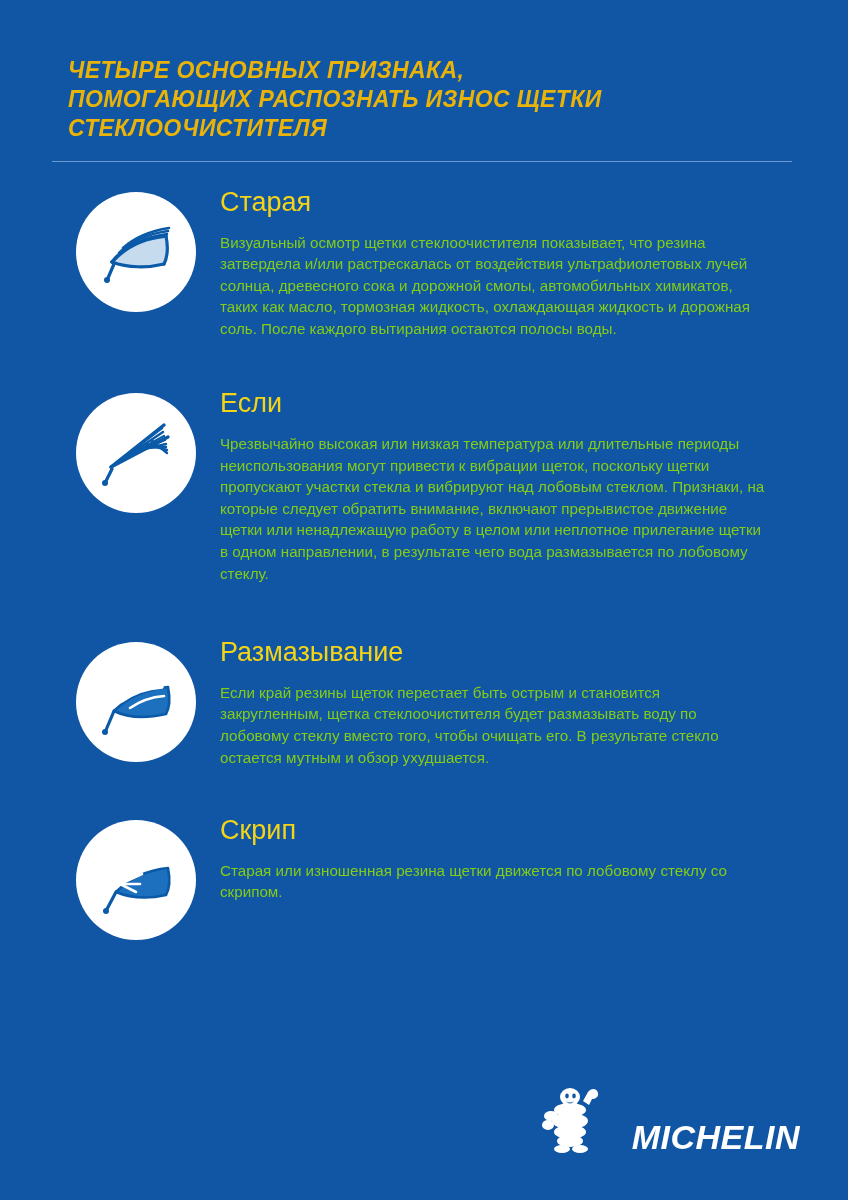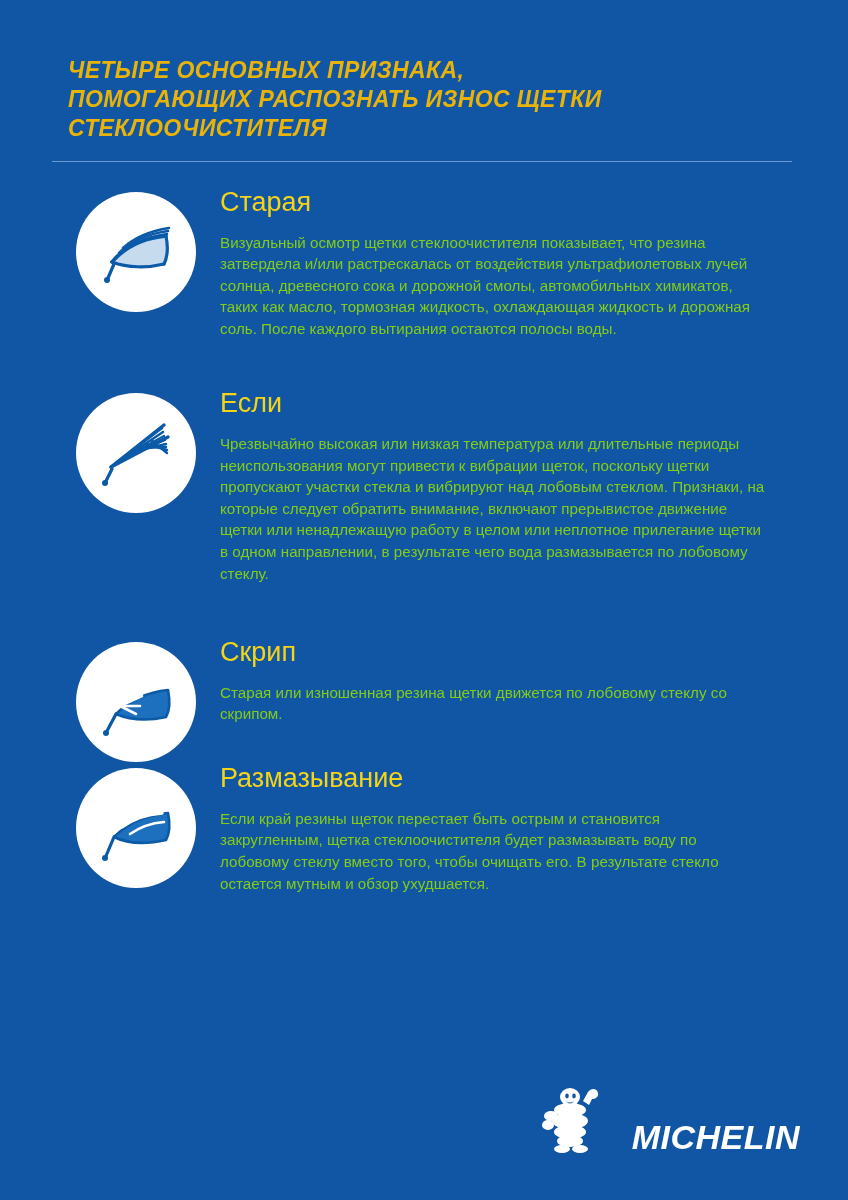--- a/index.html
+++ b/index.html
@@ -164,59 +164,59 @@
             </g>
           </svg>
         </div>
       </div>
       <div class="text-col">
         <h2 class="section-title">Если</h2>
         <p class="section-body">Чрезвычайно высокая или низкая температура или длительные периоды неиспользования могут привести к вибрации щеток, поскольку щетки пропускают участки стекла и вибрируют над лобовым стеклом. Признаки, на которые следует обратить внимание, включают прерывистое движение щетки или ненадлежащую работу в целом или неплотное прилегание щетки в одном направлении, в результате чего вода размазывается по лобовому стеклу.</p>
       </div>
     </div>
 
+    <div class="section sec-gap-3">
+      <div class="icon-col">
+        <div class="icon-circle">
+          <svg width="92" height="92" viewBox="0 0 92 92" aria-hidden="true">
+            <path d="M24 55 C38 41 57 33 78 31 C80 41 80 51 76 58 C58 62 38 62 24 55 Z" fill="#1d70bd" stroke="#0a5aa8" stroke-width="2.6" stroke-linejoin="round"></path>
+            <path d="M32 45 C44 36 58 32 72 31" fill="none" stroke="#ffffff" stroke-width="3.4" stroke-linecap="round"></path>
+            <path d="M40 52 C50 45 62 41 74 40" fill="none" stroke="#ffffff" stroke-width="2.6" stroke-linecap="round"></path>
+            <g stroke="#0a5aa8" stroke-width="3.2" fill="none" stroke-linecap="round">
+              <path d="M24 55 L16 74"></path>
+            </g>
+            <circle cx="15" cy="76" r="3" fill="#0a5aa8"></circle>
+          </svg>
+        </div>
+      </div>
+      <div class="text-col">
+        <h2 class="section-title">Размазывание</h2>
+        <p class="section-body">Если край резины щеток перестает быть острым и становится закругленным, щетка стеклоочистителя будет размазывать воду по лобовому стеклу вместо того, чтобы очищать его. В результате стекло остается мутным и обзор ухудшается.</p>
+      </div>
+    </div>
+
     <div class="section">
       <div class="icon-col">
         <div class="icon-circle">
           <svg width="92" height="92" viewBox="0 0 92 92" aria-hidden="true">
             <path d="M26 58 C40 44 58 36 78 34 C80 44 80 54 76 61 C58 65 40 64 26 58 Z" fill="#1d70bd" stroke="#0a5aa8" stroke-width="2.6" stroke-linejoin="round"></path>
             <g stroke="#ffffff" stroke-width="2.6" stroke-linecap="round" fill="none">
               <path d="M30 50 L52 40"></path>
               <path d="M30 50 L50 50"></path>
               <path d="M30 50 L46 58"></path>
               <path d="M30 50 L40 36"></path>
             </g>
             <path d="M26 58 L17 75" stroke="#0a5aa8" stroke-width="3.2" fill="none" stroke-linecap="round"></path>
             <circle cx="16" cy="77" r="3" fill="#0a5aa8"></circle>
           </svg>
         </div>
       </div>
       <div class="text-col">
         <h2 class="section-title">Скрип</h2>
         <p class="section-body">Старая или изношенная резина щетки движется по лобовому стеклу со скрипом.</p>
-      </div>
-    </div>
-
-    <div class="section sec-gap-3">
-      <div class="icon-col">
-        <div class="icon-circle">
-          <svg width="92" height="92" viewBox="0 0 92 92" aria-hidden="true">
-            <path d="M24 55 C38 41 57 33 78 31 C80 41 80 51 76 58 C58 62 38 62 24 55 Z" fill="#1d70bd" stroke="#0a5aa8" stroke-width="2.6" stroke-linejoin="round"></path>
-            <path d="M32 45 C44 36 58 32 72 31" fill="none" stroke="#ffffff" stroke-width="3.4" stroke-linecap="round"></path>
-            <path d="M40 52 C50 45 62 41 74 40" fill="none" stroke="#ffffff" stroke-width="2.6" stroke-linecap="round"></path>
-            <g stroke="#0a5aa8" stroke-width="3.2" fill="none" stroke-linecap="round">
-              <path d="M24 55 L16 74"></path>
-            </g>
-            <circle cx="15" cy="76" r="3" fill="#0a5aa8"></circle>
-          </svg>
-        </div>
-      </div>
-      <div class="text-col">
-        <h2 class="section-title">Размазывание</h2>
-        <p class="section-body">Если край резины щеток перестает быть острым и становится закругленным, щетка стеклоочистителя будет размазывать воду по лобовому стеклу вместо того, чтобы очищать его. В результате стекло остается мутным и обзор ухудшается.</p>
       </div>
     </div>
 
   </div>
 
   <div class="footer">
     <span>
       <svg width="66" height="74" viewBox="0 0 66 74" aria-hidden="true">
         <g fill="#ffffff">
 

